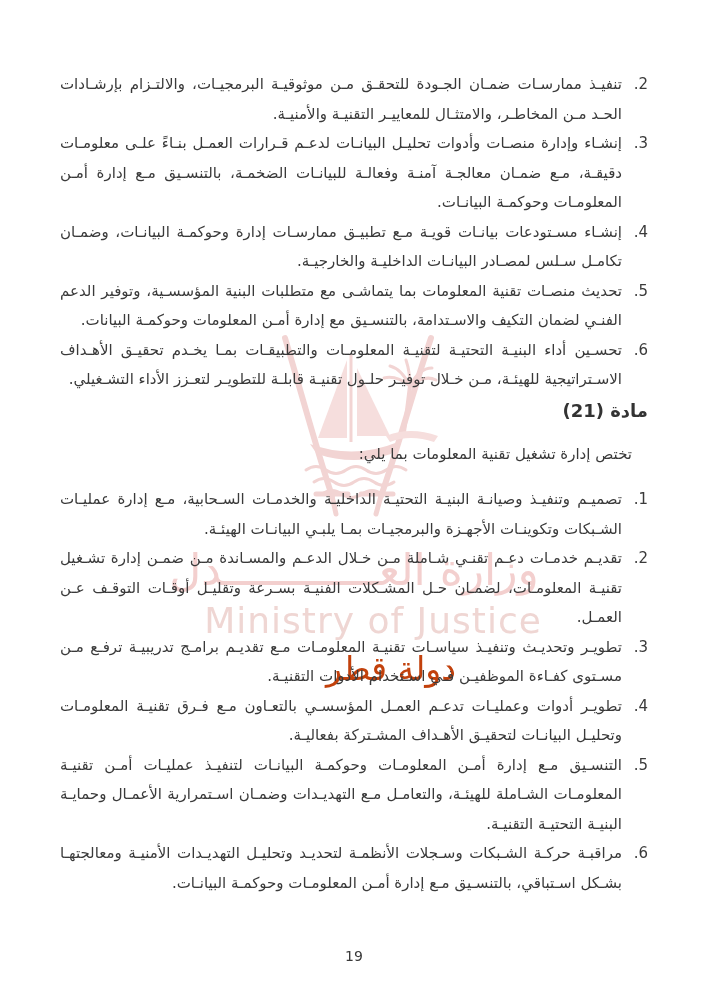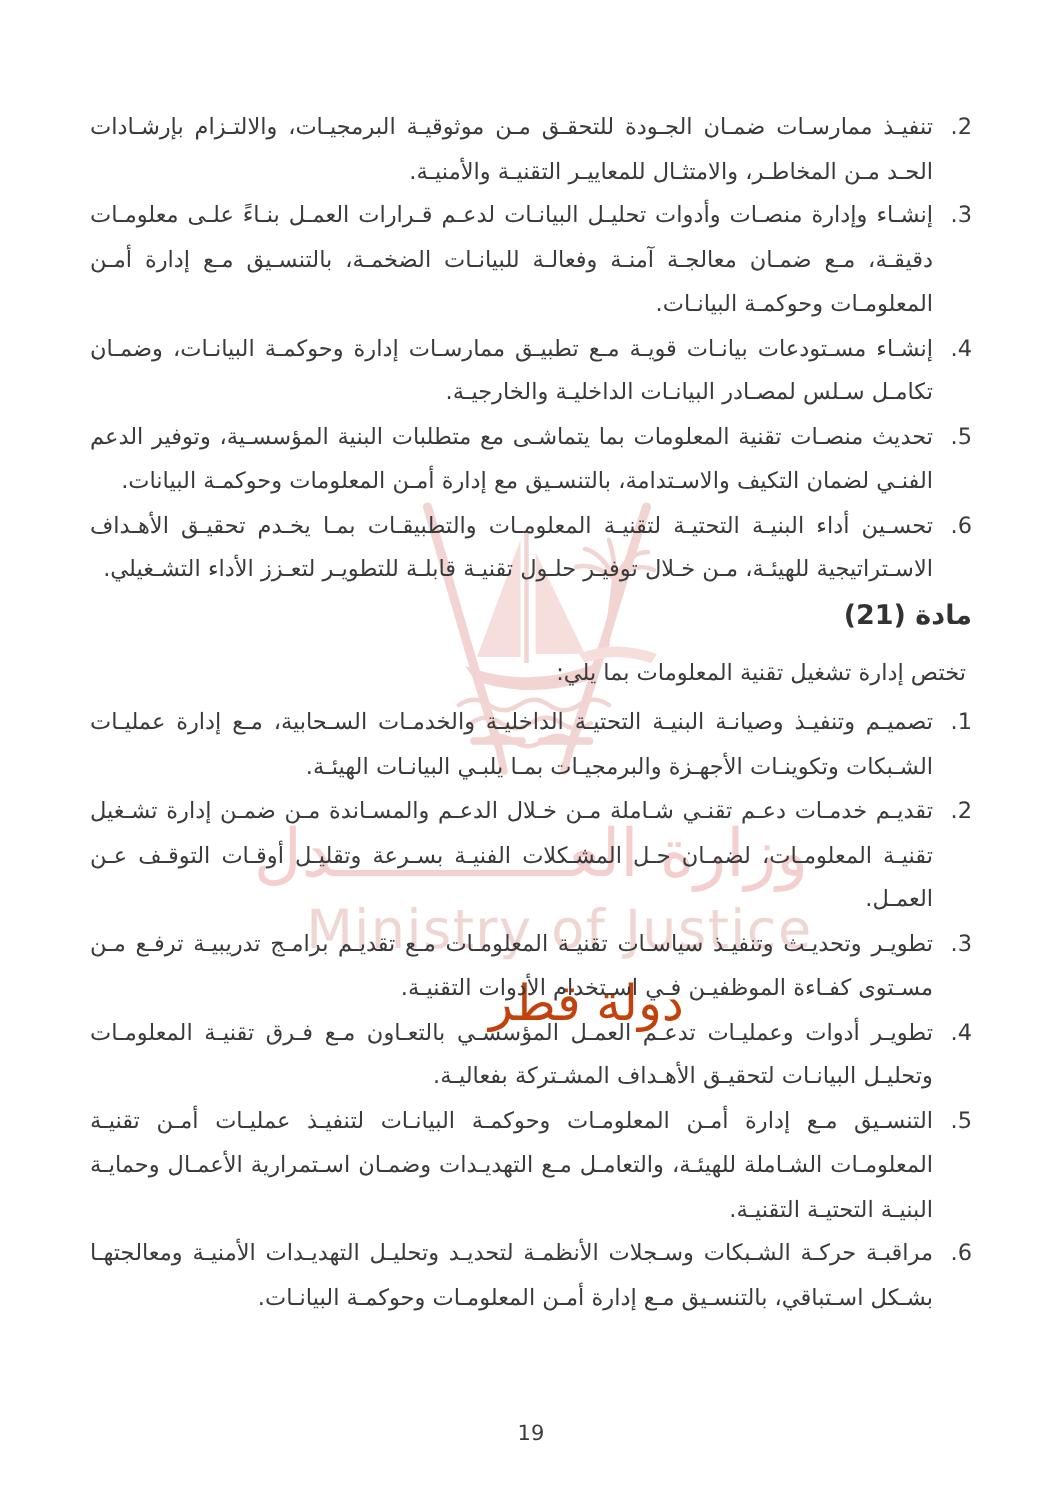--- a/index.html
+++ b/index.html
@@ -42,21 +42,21 @@
   }
   .list{list-style:none;margin:0;padding:0;font-size:15px;line-height:29.5px;}
   .item{display:flex;}
   .num{flex:0 0 26px;white-space:nowrap;}
   .txt{flex:1;text-align:justify;text-justify:inter-word;}
   .article-title{
     margin:3px 0 10px 0;
     text-align:right;font-weight:bold;
     font-size:18px;line-height:26px;color:#333333;
   }
-  .intro{margin:4px;font-size:15px;line-height:29.5px;text-align:right;}
+  .intro{margin:16px;font-size:15px;line-height:29.5px;text-align:right;}
   .page-num{
     position:absolute;bottom:36px;left:0;width:100%;
     text-align:center;font-size:14px;color:#3a3a3a;z-index:1;
   }
 </style>
 </head>
 <body>
 
 <div class="page">
 

